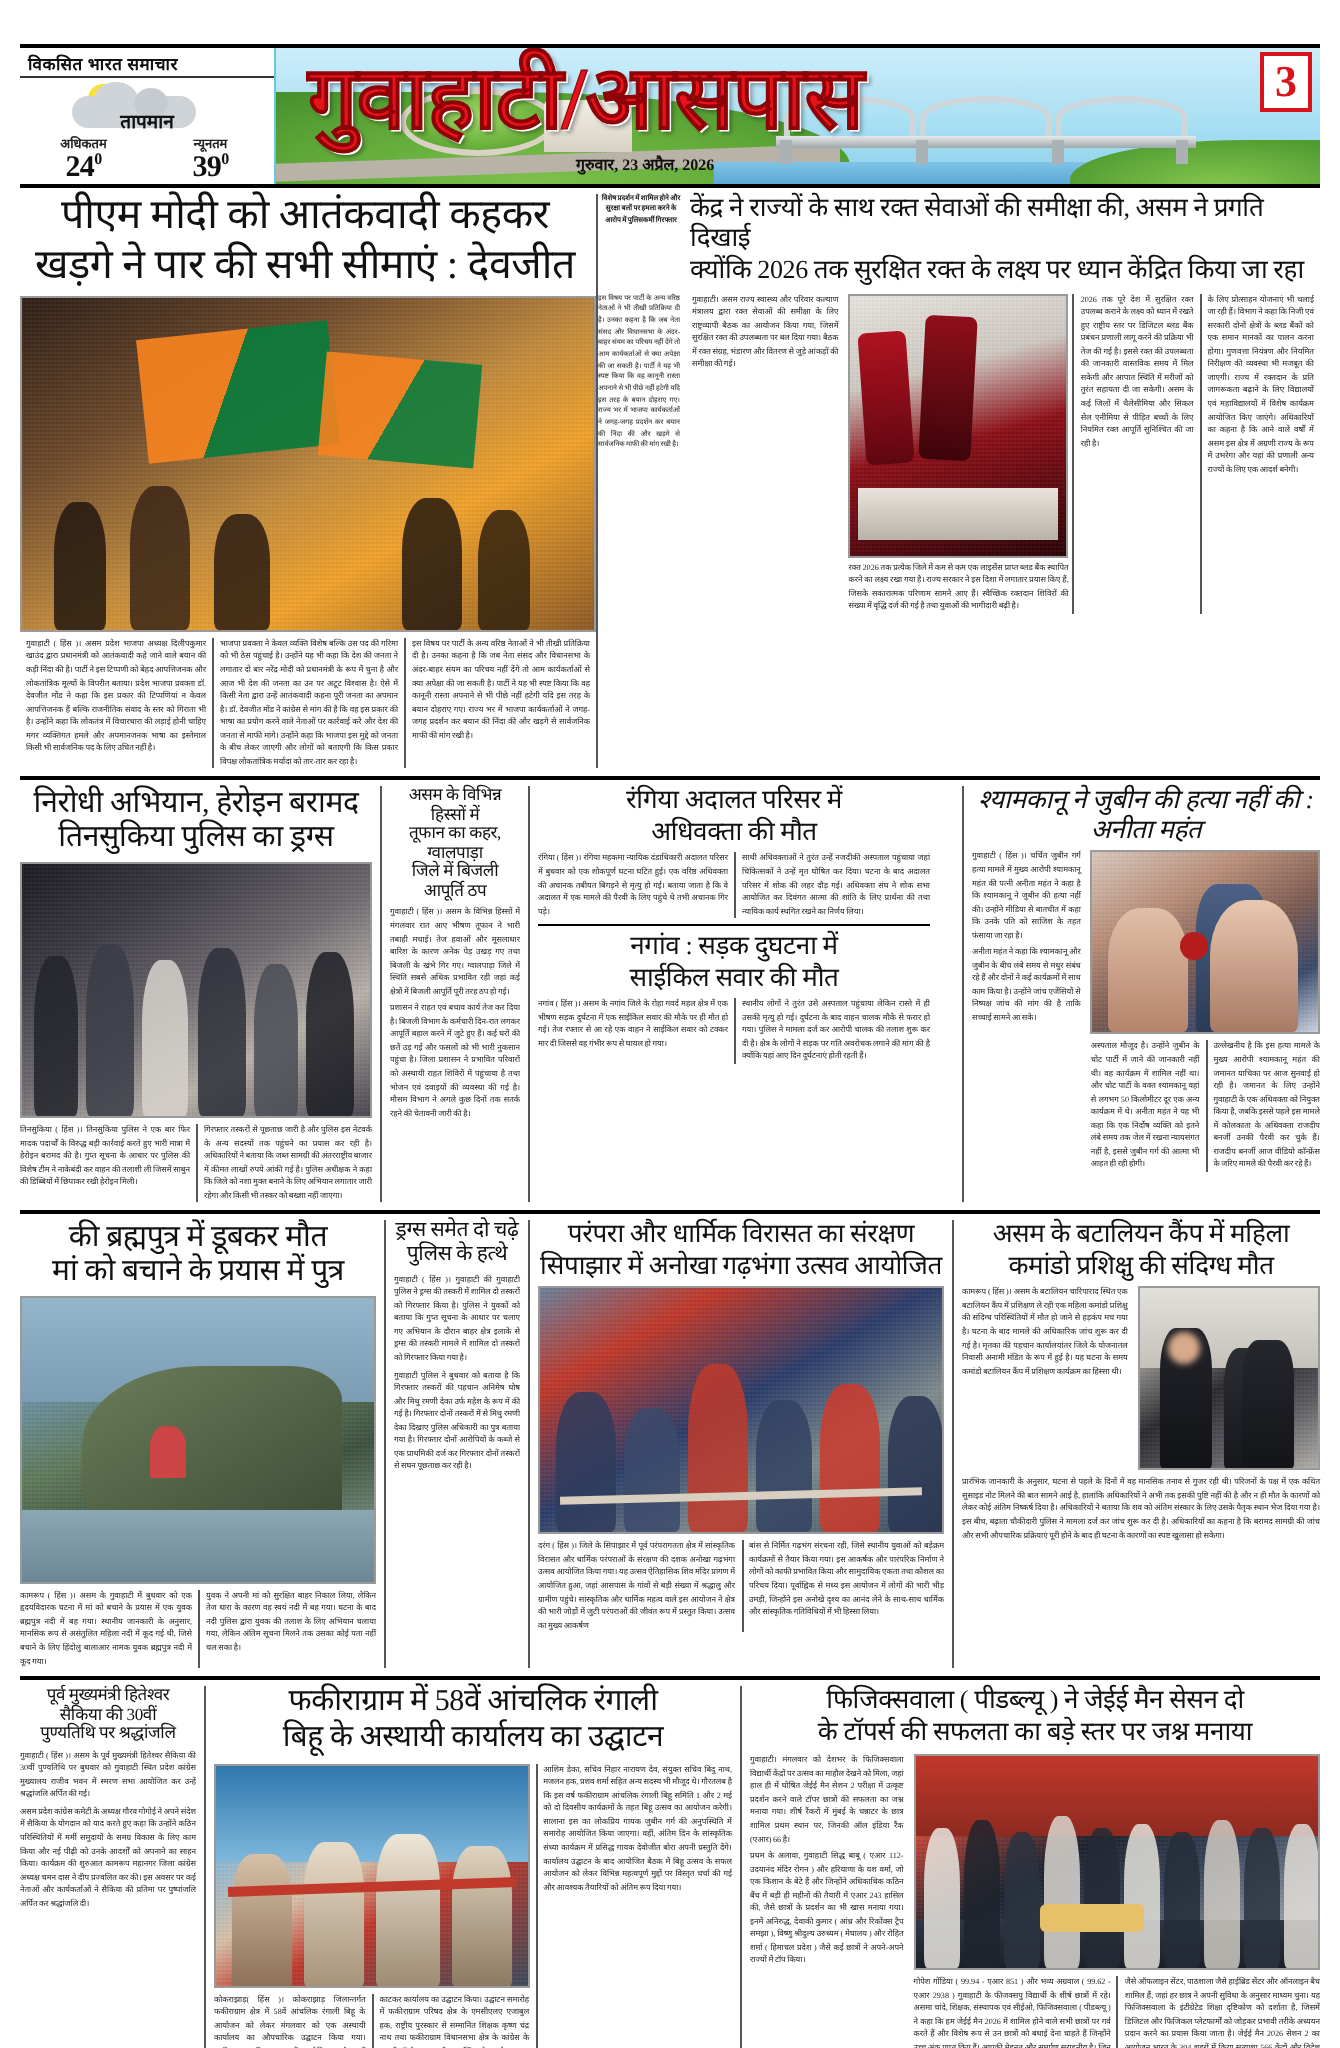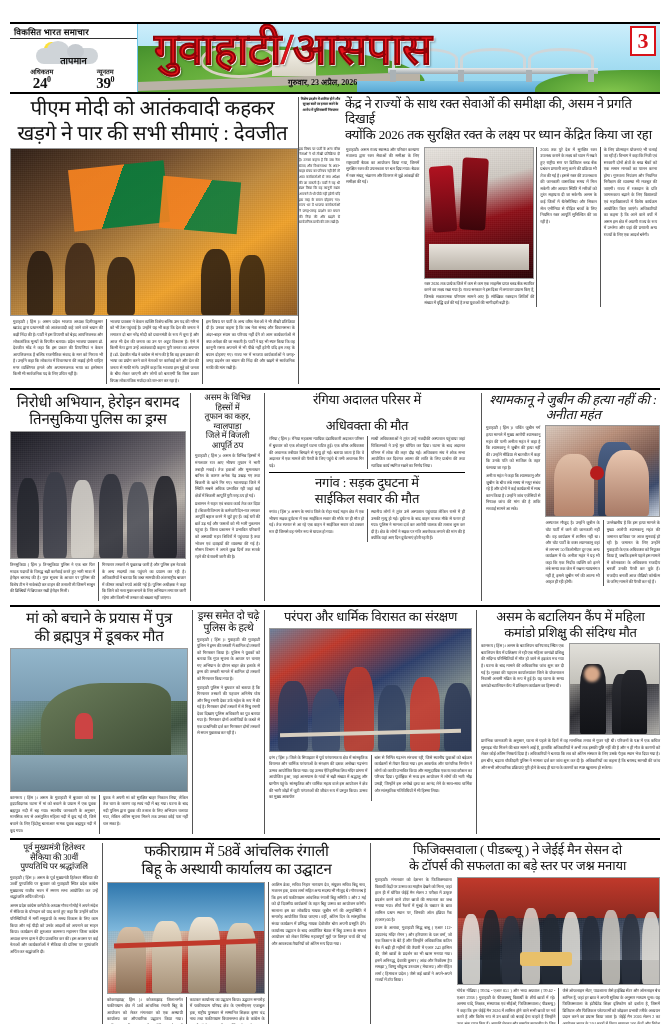--- a/index.html
+++ b/index.html
@@ -351,21 +351,21 @@
       <div class="hl hl-xs">असम के विभिन्न हिस्सों में</div>
       <div class="hl hl-xs">तूफान का कहर, ग्वालपाड़ा</div>
       <div class="hl hl-xs">जिले में बिजली आपूर्ति ठप</div>
       <div class="body-txt" style="margin-top:3px">गुवाहाटी ( हिंस )। असम के विभिन्न हिस्सों में मंगलवार रात आए भीषण तूफान ने भारी तबाही मचाई। तेज हवाओं और मूसलाधार बारिश के कारण अनेक पेड़ उखड़ गए तथा बिजली के खंभे गिर गए। ग्वालपाड़ा जिले में स्थिति सबसे अधिक प्रभावित रही जहां कई क्षेत्रों में बिजली आपूर्ति पूरी तरह ठप हो गई।</div>
       <div class="body-txt" style="margin-top:2px">प्रशासन ने राहत एवं बचाव कार्य तेज कर दिया है। बिजली विभाग के कर्मचारी दिन-रात लगकर आपूर्ति बहाल करने में जुटे हुए हैं। कई घरों की छतें उड़ गईं और फसलों को भी भारी नुकसान पहुंचा है। जिला प्रशासन ने प्रभावित परिवारों को अस्थायी राहत शिविरों में पहुंचाया है तथा भोजन एवं दवाइयों की व्यवस्था की गई है। मौसम विभाग ने अगले कुछ दिनों तक सतर्क रहने की चेतावनी जारी की है।</div>
     </div>
 
     <div class="vr" style="width:205px;flex:0 0 205px;padding:0 4px;">
       <div>
         <div class="hl hl-md">रंगिया अदालत परिसर में</div>
-        <div class="hl hl-md" style="margin-top:11px">अधिवक्ता की मौत</div>
+        <div class="hl hl-md" style="margin-top:1px">अधिवक्ता की मौत</div>
         <div style="display:flex;margin-top:3px;">
           <div style="width:50%;padding-right:3px;">
             <div class="body-txt">रंगिया ( हिंस )। रंगिया महकमा न्यायिक दंडाधिकारी अदालत परिसर में बुधवार को एक शोकपूर्ण घटना घटित हुई। एक वरिष्ठ अधिवक्ता की अचानक तबीयत बिगड़ने से मृत्यु हो गई। बताया जाता है कि वे अदालत में एक मामले की पैरवी के लिए पहुंचे थे तभी अचानक गिर पड़े।</div>
           </div>
           <div style="width:50%;padding-left:3px;" class="vr">
             <div class="body-txt">साथी अधिवक्ताओं ने तुरंत उन्हें नजदीकी अस्पताल पहुंचाया जहां चिकित्सकों ने उन्हें मृत घोषित कर दिया। घटना के बाद अदालत परिसर में शोक की लहर दौड़ गई। अधिवक्ता संघ ने शोक सभा आयोजित कर दिवंगत आत्मा की शांति के लिए प्रार्थना की तथा न्यायिक कार्य स्थगित रखने का निर्णय लिया।</div>
           </div>
         </div>
       </div>
       <div class="sep-thin"></div>
@@ -409,22 +409,22 @@
         </div>
       </div>
     </div>
   </div>
 
   <div class="sep"></div>
 
   <div class="sec">
 
     <div style="width:182px;flex:0 0 182px;padding-right:4px;">
+      <div class="hl hl-lg" style="margin-top:1px">की ब्रह्मपुत्र में डूबकर मौत</div>
       <div class="hl hl-lg">मां को बचाने के प्रयास में पुत्र</div>
-      <div class="hl hl-lg" style="margin-top:1px">की ब्रह्मपुत्र में डूबकर मौत</div>
       <div class="photo photo-river" style="height:144px;margin-top:3px;">
         <div class="ph-noise"></div>
         <div style="position:absolute;left:0;top:0;right:0;height:52px;background:linear-gradient(180deg,#93b6cb,#7b9cb2);"></div>
         <div style="position:absolute;left:30px;top:34px;width:130px;height:86px;background:linear-gradient(150deg,#6b7d5a,#3c4a34);border-radius:46% 20% 8% 30%;"></div>
         <div style="position:absolute;left:0;bottom:0;right:0;height:36px;background:linear-gradient(180deg,#8aa7b6,#6c8695);"></div>
         <div style="position:absolute;left:64px;top:64px;width:18px;height:26px;background:#c44;border-radius:40% 40% 6% 6%;"></div>
       </div>
       <div style="display:flex;margin-top:3px;">
         <div style="width:50%;padding-right:3px;">
           <div class="body-txt">कामरूप ( हिंस )। असम के गुवाहाटी में बुधवार को एक हृदयविदारक घटना में मां को बचाने के प्रयास में एक युवक ब्रह्मपुत्र नदी में बह गया। स्थानीय जानकारी के अनुसार, मानसिक रूप से असंतुलित महिला नदी में कूद गई थी, जिसे बचाने के लिए हिंदोलु बालाआर नामक युवक ब्रह्मपुत्र नदी में कूद गया।</div>
@@ -437,20 +437,21 @@
 
     <div class="vr" style="width:72px;flex:0 0 72px;padding:0 4px;">
       <div class="hl hl-sm">ड्रग्स समेत दो चढ़े</div>
       <div class="hl hl-sm">पुलिस के हत्थे</div>
       <div class="body-txt" style="margin-top:3px">गुवाहाटी ( हिंस )। गुवाहाटी की गुवाहाटी पुलिस ने ड्रग्स की तस्करी में शामिल दो तस्करों को गिरफ्तार किया है। पुलिस ने युवकों को बताया कि गुप्त सूचना के आधार पर चलाए गए अभियान के दौरान बाहर क्षेत्र इलाके से ड्रग्स की तस्करी मामले में शामिल दो तस्करों को गिरफ्तार किया गया है।</div>
       <div class="body-txt" style="margin-top:2px">गुवाहाटी पुलिस ने बुधवार को बताया है कि गिरफ्तार तस्करों की पहचान अनिमेष घोष और मिथु रमणी देका उर्फ महेश के रूप में की गई है। गिरफ्तार दोनों तस्करों में से मिथु रमणी देका दिखाए पुलिस अधिकारी का पुत्र बताया गया है। गिरफ्तार दोनों आरोपियों के कब्जे से एक प्राथमिकी दर्ज कर गिरफ्तार दोनों तस्करों से सघन पूछताछ कर रही है।</div>
     </div>
 
     <div class="vr" style="width:212px;flex:0 0 212px;padding:0 4px;">
       <div class="hl hl-md">परंपरा और धार्मिक विरासत का संरक्षण</div>
+      <div class="hl hl-md" style="margin-top:1px">सिपाझार में अनोखा गढ़भंगा उत्सव आयोजित</div>
       <div class="photo photo-crowd" style="height:124px;margin-top:3px;">
         <div class="ph-noise"></div>
         <div class="ph-figs">
           <div class="ph-fig" style="left:8px;width:30px;height:70px;background:#2f3c5c;"></div>
           <div class="ph-fig" style="left:42px;width:28px;height:62px;background:#3b4a6b;"></div>
           <div class="ph-fig" style="left:74px;width:30px;height:84px;background:#c0392b;"></div>
           <div class="ph-fig" style="left:108px;width:28px;height:66px;background:#334262;"></div>
           <div class="ph-fig" style="left:140px;width:30px;height:74px;background:#cc3a2c;"></div>
           <div class="ph-fig" style="left:174px;width:28px;height:68px;background:#2a3654;"></div>
           <div style="position:absolute;left:10px;bottom:16px;right:10px;height:4px;background:#d8cfc0;transform:rotate(-1.5deg);"></div>

